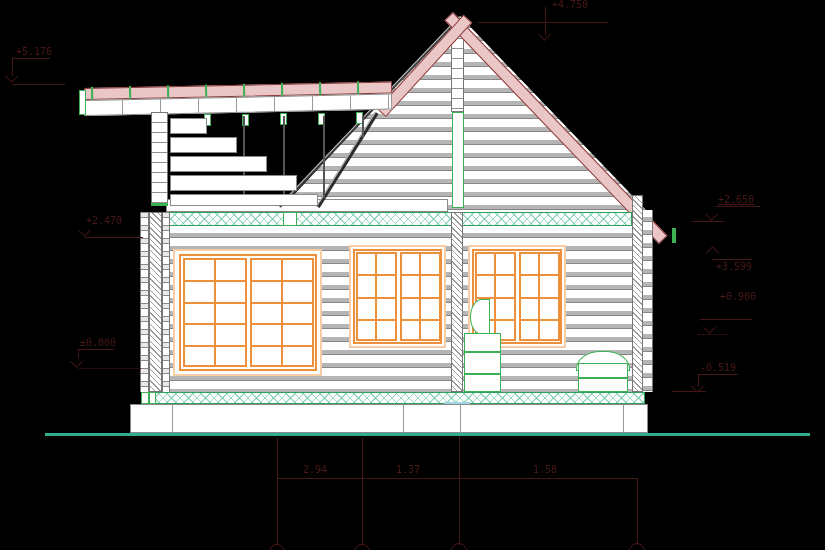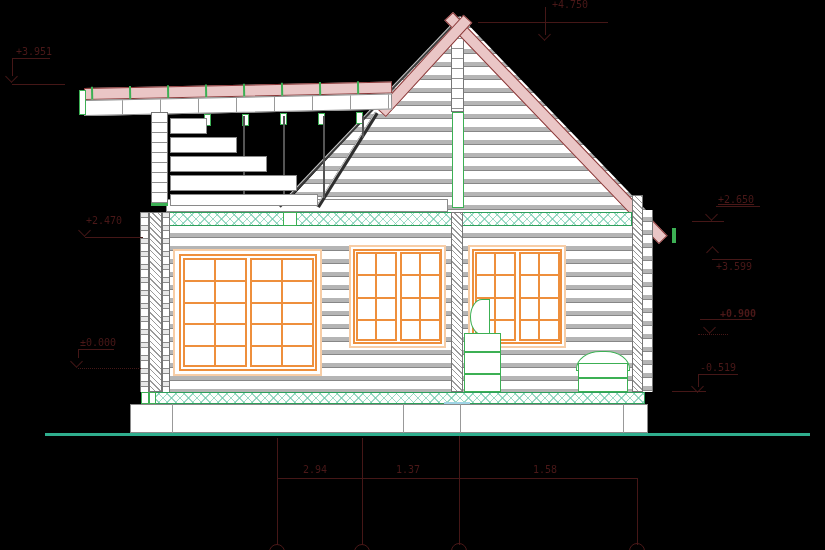--- a/index.html
+++ b/index.html
@@ -146,21 +146,21 @@
   <div class="a" style="left:444px;top:402px;width:26px;height:4px;background:#9fd4e6;"></div>
 
   <div class="a whitebar" style="left:130px;top:404px;width:518px;height:29px;"></div>
   <div class="a" style="left:172px;top:404px;width:1px;height:29px;background:#999;"></div>
   <div class="a" style="left:403px;top:404px;width:1px;height:29px;background:#999;"></div>
   <div class="a" style="left:460px;top:404px;width:1px;height:29px;background:#999;"></div>
   <div class="a" style="left:623px;top:404px;width:1px;height:29px;background:#999;"></div>
 
   <div class="a" style="left:45px;top:433px;width:765px;height:3px;background:#2fae8e;"></div>
 
-  <div class="a ann" style="left:16px;top:48px;">+3.951</div>
+  <div class="a ann" style="left:16px;top:48px;">+5.176</div>
   <div class="a mline" style="left:12px;top:58px;width:38px;height:1px;"></div>
   <div class="a mline" style="left:12px;top:58px;width:1px;height:18px;"></div>
   <div class="a v vdown" style="left:7px;top:72px;"></div>
   <div class="a mline" style="left:12px;top:84px;width:53px;height:1px;"></div>
 
   <div class="a ann" style="left:552px;top:1px;">+4.750</div>
   <div class="a mline" style="left:478px;top:22px;width:130px;height:1px;"></div>
   <div class="a mline" style="left:545px;top:7px;width:1px;height:28px;"></div>
   <div class="a v vdown" style="left:540px;top:30px;"></div>
 
@@ -176,21 +176,21 @@
 
   <div class="a ann" style="left:718px;top:196px;text-decoration:underline;">+2.650</div>
   <div class="a mline" style="left:716px;top:206px;width:44px;height:1px;"></div>
   <div class="a v vdown" style="left:707px;top:210px;"></div>
   <div class="a mline" style="left:692px;top:221px;width:32px;height:1px;"></div>
 
   <div class="a v vup" style="left:708px;top:248px;"></div>
   <div class="a mline" style="left:712px;top:259px;width:40px;height:1px;"></div>
   <div class="a ann" style="left:716px;top:263px;">+3.599</div>
 
-  <div class="a ann" style="left:720px;top:310px;font-weight:bold;">+0.900</div>
+  <div class="a ann" style="left:720px;top:293px;">+0.900</div>
   <div class="a mline" style="left:700px;top:319px;width:52px;height:1px;"></div>
   <div class="a v vdown" style="left:705px;top:323px;"></div>
   <div class="a mdot" style="left:698px;top:334px;width:30px;height:1px;"></div>
 
   <div class="a ann" style="left:700px;top:364px;">-0.519</div>
   <div class="a mline" style="left:698px;top:374px;width:40px;height:1px;"></div>
   <div class="a mline" style="left:698px;top:374px;width:1px;height:13px;"></div>
   <div class="a v vdown" style="left:693px;top:382px;"></div>
   <div class="a mline" style="left:672px;top:391px;width:34px;height:1px;"></div>
 

